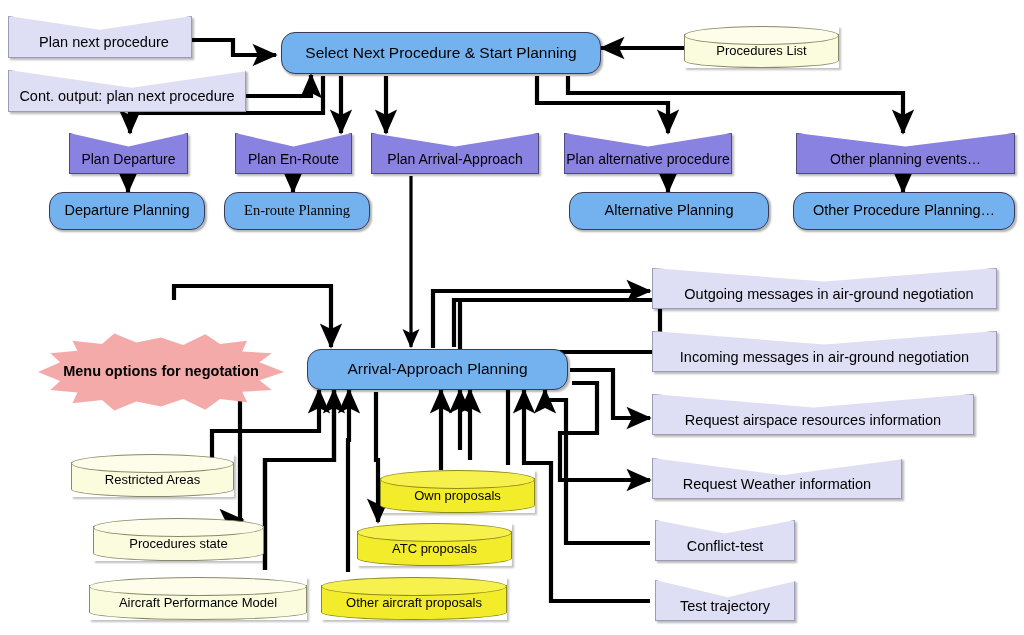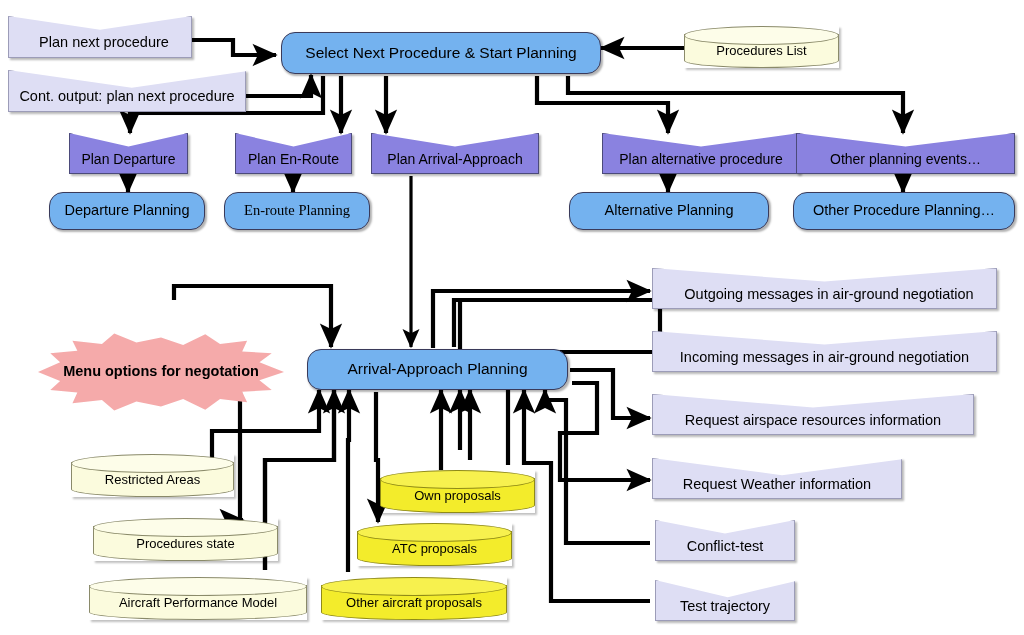--- a/index.html
+++ b/index.html
@@ -229,21 +229,21 @@
   <div class="node evt evt-purple" style="left:235px; top:133px; width:117px; height:41px;">
     <span class="face"></span>
     <span class="lbl">Plan En-Route</span>
   </div>
 
   <div class="node evt evt-purple" style="left:371px; top:133px; width:168px; height:41px;">
     <span class="face"></span>
     <span class="lbl">Plan Arrival-Approach</span>
   </div>
 
-  <div class="node evt evt-purple" style="left:602px; top:133px; width:198px; height:41px;">
+  <div class="node evt evt-purple" style="left:564px; top:133px; width:168px; height:41px;">
     <span class="face"></span>
     <span class="lbl">Plan alternative procedure</span>
   </div>
 
   <div class="node evt evt-purple" style="left:796px; top:133px; width:219px; height:41px;">
     <span class="face"></span>
     <span class="lbl">Other planning events…</span>
   </div>
 
   <div class="node proc" style="left:49px; top:192px; width:156px; height:38px;">
@@ -300,21 +300,21 @@
     <span class="face skewed"></span>
     <span class="lbl">Test trajectory</span>
   </div>
 
   <div class="node cyl cyl-cream" style="left:71px; top:454px; width:163px; height:43px;">
     <span class="body"></span>
     <span class="top"></span>
     <span class="lbl">Restricted Areas</span>
   </div>
 
-  <div class="node cyl cyl-cream" style="left:93px; top:518px; width:185px; height:43px;">
+  <div class="node cyl cyl-cream" style="left:93px; top:518px; width:171px; height:43px;">
     <span class="body"></span>
     <span class="top"></span>
     <span class="lbl">Procedures state</span>
   </div>
 
   <div class="node cyl cyl-cream" style="left:89px; top:577px; width:218px; height:43px;">
     <span class="body"></span>
     <span class="top"></span>
     <span class="lbl">Aircraft Performance Model</span>
   </div>

